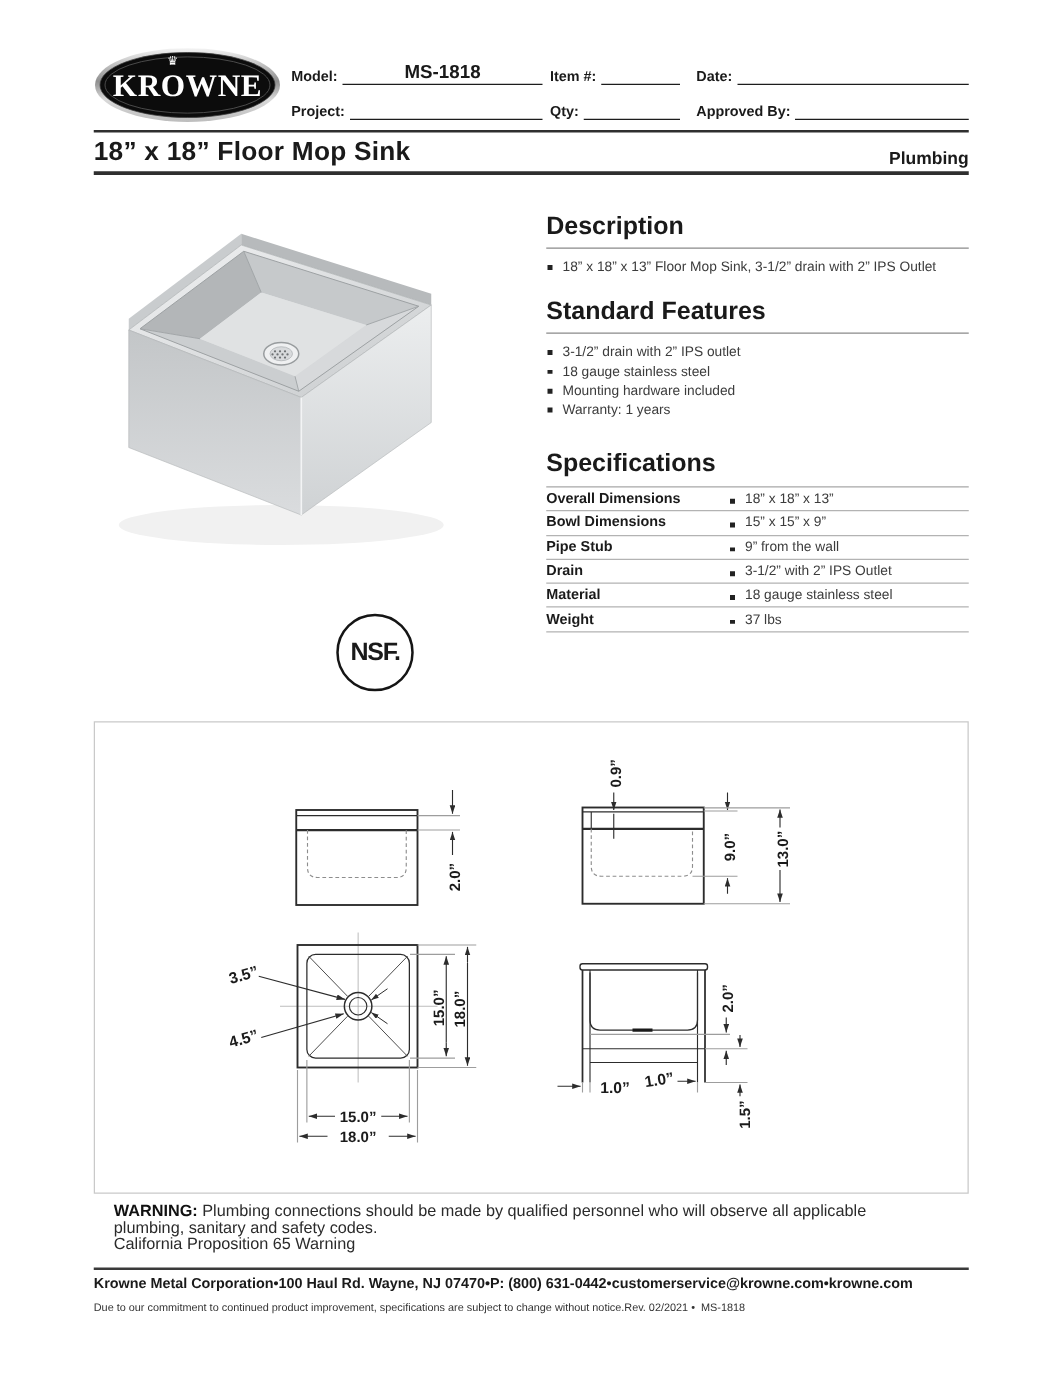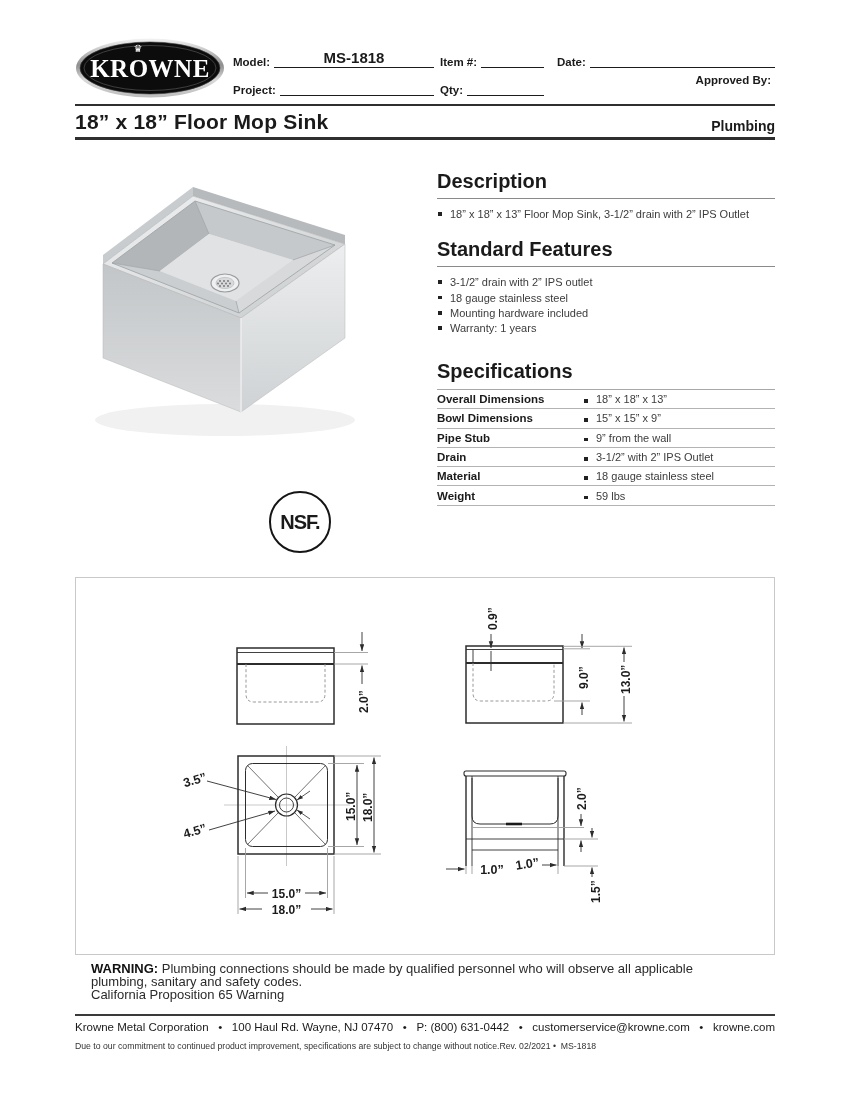--- a/index.html
+++ b/index.html
@@ -39,22 +39,22 @@
   .nsf span { font-size:20px; font-weight:bold; letter-spacing:-1px; }
 
   
   .pimg { position:absolute; left:85px; top:150px; width:330px; height:300px; }
   .drawbox { position:absolute; left:75px; top:577px; width:700px; height:378px; border:1px solid #c9c9c9; background:#fff; }
 
   
   .warning { position:absolute; left:91px; top:962px; width:660px; font-size:13px; color:#2b2b2b; line-height:13px; }
   .warning b { color:#111; }
   .frule { position:absolute; left:75px; top:1014px; width:700px; height:1.8px; background:#3a3a3a; }
-  .fmain { position:absolute; left:75px; top:1021px; width:700px; display:flex; justify-content:space-between;
-           font-size:11.5px; font-weight:normal; white-space:nowrap; }
+  .fmain { position:absolute; left:75px; top:1021px; width:700px; display:flex; 
+           font-size:11.5px; font-weight:bold; white-space:nowrap; }
   .fsmall { position:absolute; left:75px; top:1041px; width:700px; display:flex; justify-content:flex-start;
             font-size:8.7px; color:#333; }
   .fsmall .rev { white-space:nowrap; }
 
   
   .dlbl { font:700 12px "Liberation Sans", sans-serif; fill:#1b1b1b; }
   .llbl { font:700 12.5px "Liberation Sans", sans-serif; fill:#1b1b1b; }
 </style>
 </head>
 <body>
@@ -94,21 +94,21 @@
     <span class="line"></span>
   </div>
   <div class="ffield" style="left:233px; top:74px; width:201px;">
     <span class="lbl">Project:</span>
     <span class="line"></span>
   </div>
   <div class="ffield" style="left:440px; top:74px; width:104px;">
     <span class="lbl">Qty:</span>
     <span class="line"></span>
   </div>
-  <div class="ffield" style="left:557px; top:74px; width:218px;flex-direction:column;">
+  <div class="ffield" style="left:557px; top:74px; width:218px;">
     <span class="lbl">Approved By:</span>
     <span class="line"></span>
   </div>
 
   <div class="rule1"></div>
   <div class="title">18” x 18” Floor Mop Sink</div>
   <div class="category">Plumbing</div>
   <div class="rule2"></div>
 
   <div class="pimg">
@@ -200,21 +200,21 @@
       <div class="srow">
         <span class="sl">Drain</span>
         <span class="sv"><span class="blt"></span><span>3-1/2” with 2” IPS Outlet</span></span>
       </div>
       <div class="srow">
         <span class="sl">Material</span>
         <span class="sv"><span class="blt"></span><span>18 gauge stainless steel</span></span>
       </div>
       <div class="srow">
         <span class="sl">Weight</span>
-        <span class="sv"><span class="blt"></span><span>59 lbs</span></span>
+        <span class="sv"><span class="blt"></span><span>37 lbs</span></span>
       </div>
     </div>
   </div>
 
   <div class="nsf">
     <span>NSF.</span>
   </div>
 
   <div class="drawbox">
     <svg width="698" height="376" viewBox="0 0 698 376">

